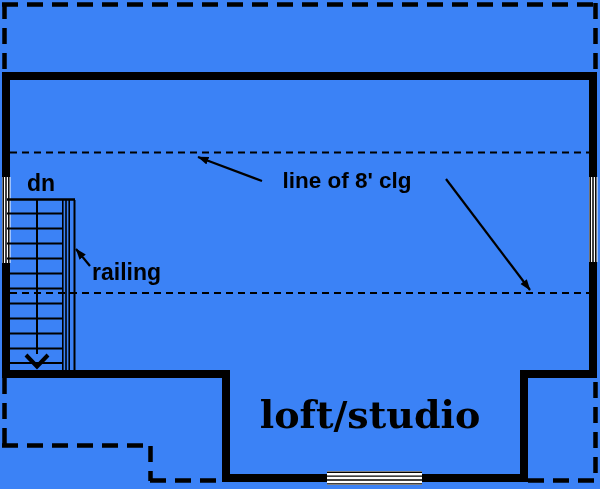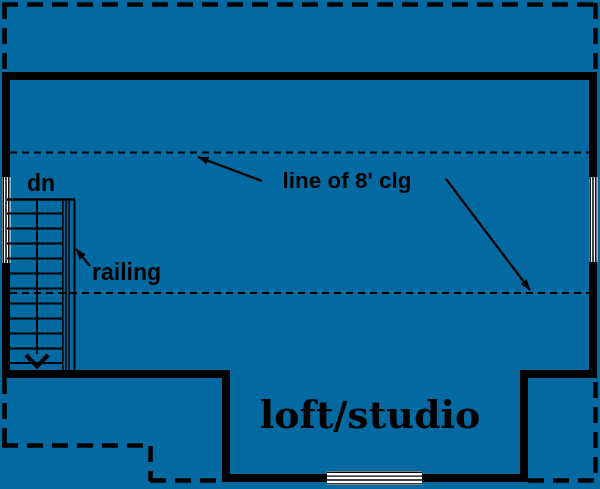--- a/index.html
+++ b/index.html
@@ -1,17 +1,17 @@
 <!DOCTYPE html>
 <html><head>
 <meta charset="utf-8">
 <style>
   html,body{margin:0;padding:0;background:#ffffff;}
   .stage{
-    position:relative;width:600px;height:489px;background:#0369a1;
+    position:relative;width:600px;height:489px;background:#3b82f6;
     font-family:"Liberation Sans",sans-serif;overflow:hidden;
   }
   svg{display:block}
   .lbl{font-family:"Liberation Sans",sans-serif;font-weight:bold;font-size:23px;fill:#000;}
   .lbl-clg{font-size:22.5px;}
   .room-lbl{font-family:"DejaVu Serif",serif;font-weight:bold;font-size:38px;fill:#000;}
 </style>
 </head>
 <body>
 

